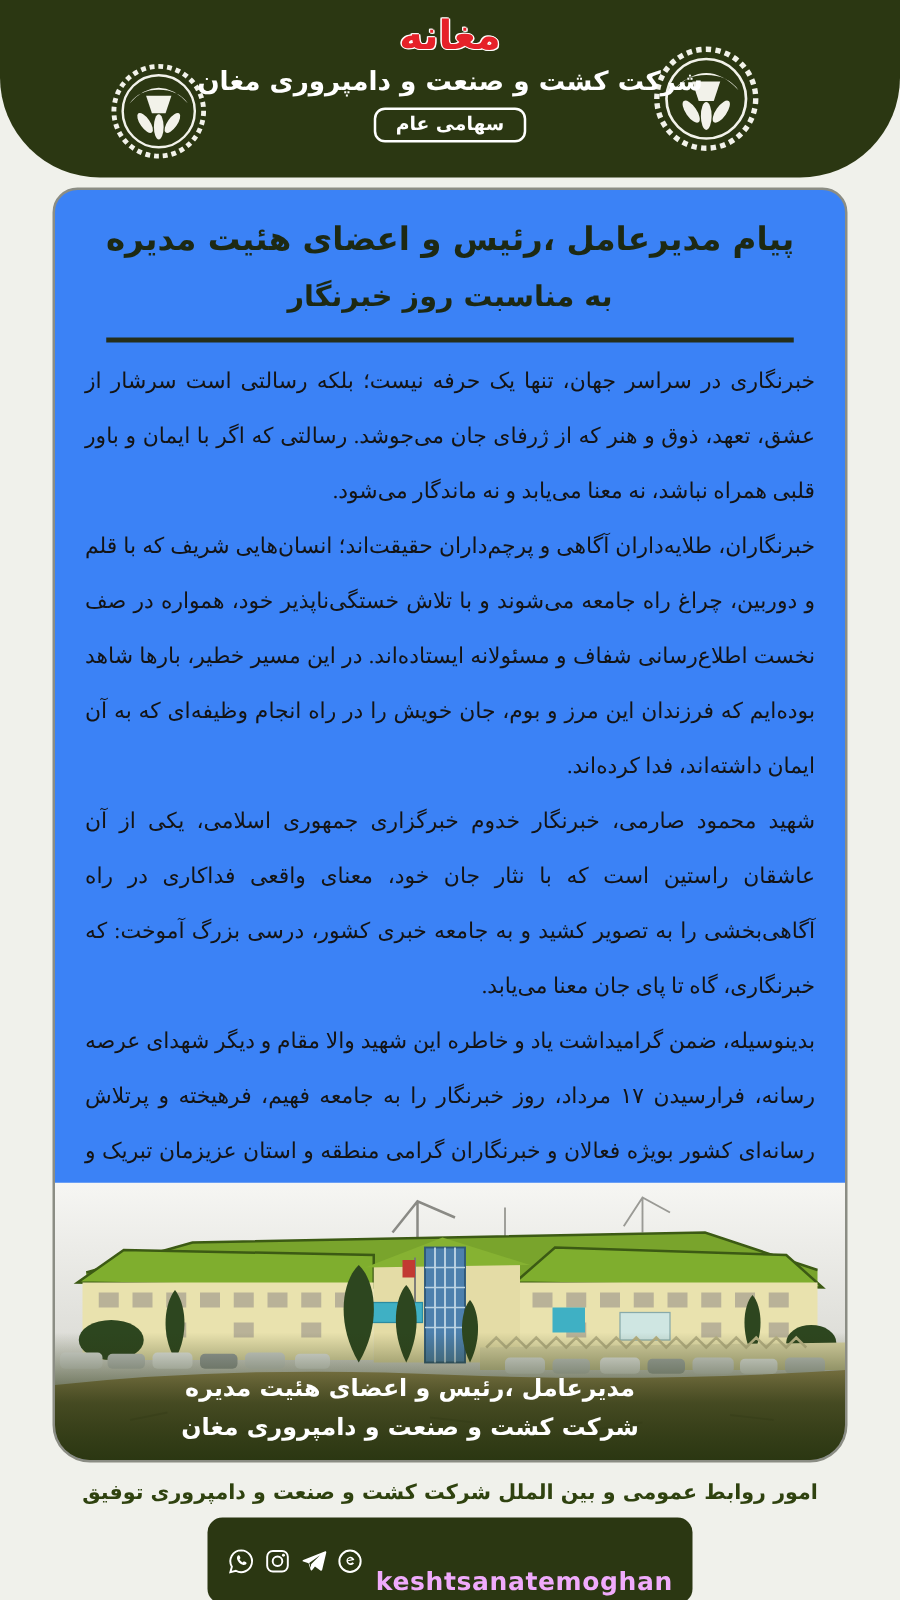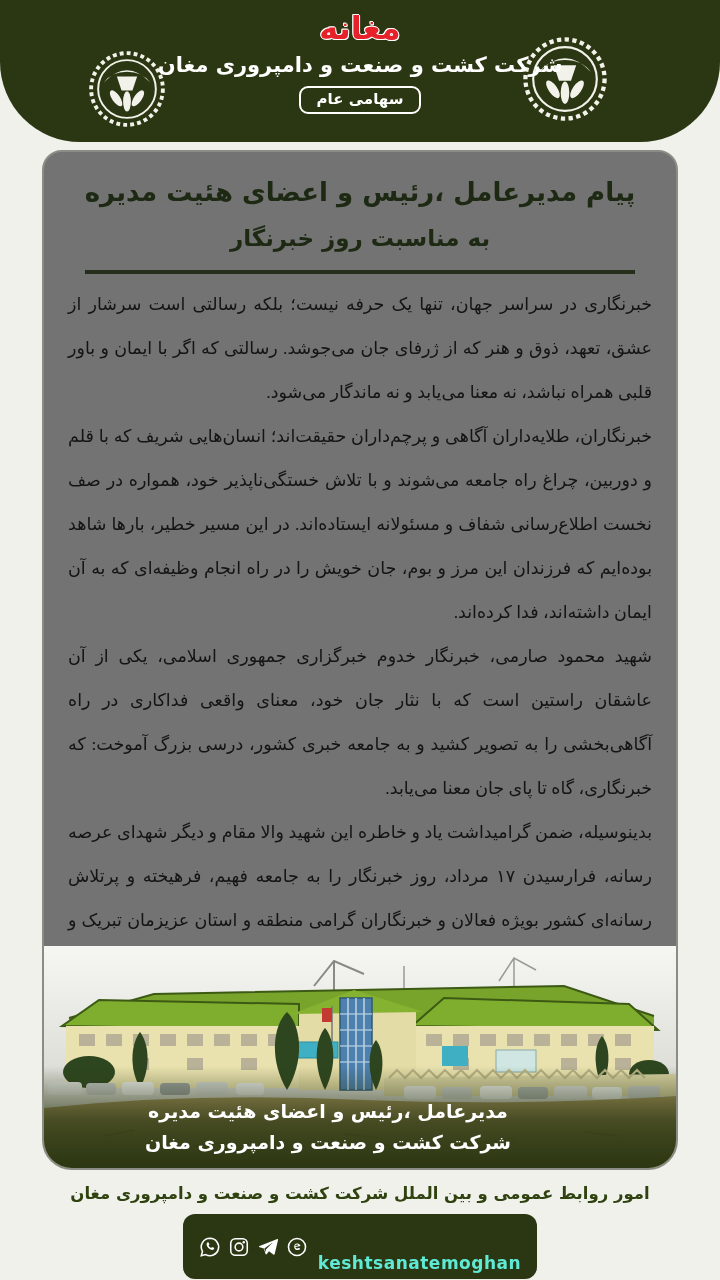--- a/index.html
+++ b/index.html
@@ -16,21 +16,21 @@
               line-height:40px;}
   .company-name{font-size:21px;font-weight:bold;color:#ffffff;line-height:30px;margin-top:2px;}
   .badge{display:inline-block;margin-top:6px;padding:1px 16px 3px;border:2px solid #ffffff;
          border-radius:9px;color:#ffffff;font-size:15px;font-weight:bold;line-height:20px;}
   .emblem{position:absolute;}
   .emblem svg{display:block;}
   .emblem-left{left:88px;top:50px;width:78px;height:78px;}
   .emblem-right{right:112px;top:36px;width:86px;height:86px;}
 
   
-  .card{position:absolute;left:42px;top:150px;width:636px;height:1020px;background:#737373;
+  .card{position:absolute;left:42px;top:150px;width:636px;height:1020px;background:#3b82f6;
         border:2px solid #8b8d84;border-radius:20px 20px 30px 30px;box-sizing:border-box;overflow:hidden;}
   .card-title1{margin-top:20px;text-align:center;direction:rtl;font-size:26px;font-weight:900;
                color:#1d2913;line-height:40px;}
   .card-title2{text-align:center;direction:rtl;font-size:23px;font-weight:900;color:#1d2913;
                line-height:52px;}
   .title-divider{width:550px;height:4px;background:#252e1a;margin:6px auto 0;}
   .body-text{direction:rtl;text-align:justify;padding:8px 24px 0;color:#141414;
              font-family:"Liberation Serif","DejaVu Sans",serif;font-size:17.5px;line-height:44px;}
   .body-text p{margin:0;}
 
@@ -40,21 +40,21 @@
   .signature{position:absolute;left:0;bottom:10px;width:100%;text-align:center;direction:rtl;}
   .signature .sig1,.signature .sig2{color:#ffffff;font-weight:bold;font-size:19px;line-height:31px;}
 
   
   .footer{position:absolute;left:0;top:1182px;width:720px;text-align:center;}
   .dept-line{direction:rtl;color:#2f420f;font-weight:900;font-size:16.5px;line-height:24px;}
   .social-bar{display:inline-flex;align-items:center;gap:7px;margin-top:8px;background:#2b3712;
               border-radius:12px;padding:6px 16px;direction:ltr;}
   .social-bar .icon{width:22px;height:22px;display:inline-block;}
   .social-bar .icon svg{display:block;width:22px;height:22px;}
-  .handle{color:#5eead4;font-weight:900;font-size:17px;letter-spacing:.5px;margin-left:3px;margin-top:33px;}
+  .handle{color:#f0abfc;font-weight:900;font-size:20px;letter-spacing:.5px;margin-left:3px;margin-top:33px;}
 </style>
 </head>
 <body>
 
 <div class="page">
 
   <div class="header">
     <span class="emblem emblem-left">
       <svg viewBox="0 0 100 100">
         <circle cx="50" cy="50" r="46" fill="none" stroke="#f2f2ea" stroke-width="5" stroke-dasharray="5 4"></circle>
@@ -221,21 +221,21 @@
         <rect x="0" y="120" width="632" height="102" fill="url(#fade)"></rect>
       </svg>
       <div class="signature">
         <div class="sig1">مدیرعامل ،رئیس و اعضای هئیت مدیره</div>
         <div class="sig2">شرکت کشت و صنعت و دامپروری مغان</div>
       </div>
     </div>
   </div>
 
   <div class="footer">
-    <div class="dept-line">امور روابط عمومی و بین الملل شرکت کشت و صنعت و دامپروری مغان</div>
+    <div class="dept-line">امور روابط عمومی و بین الملل شرکت کشت و صنعت و دامپروری توفیق</div>
     <div class="social-bar">
       <span class="icon">
         <svg viewBox="0 0 24 24">
           <path d="M12 2.5a9.5 9.5 0 0 0-8.2 14.3L2.5 21.5l4.8-1.2A9.5 9.5 0 1 0 12 2.5Z" fill="none" stroke="#fff" stroke-width="1.7"></path>
           <path d="M8.6 7.6c.5-1 1.9-1 2.2 0l.4 1.1c.12.38.02.8-.27 1.08l-.5.5c.58 1.2 1.55 2.17 2.75 2.75l.5-.5c.28-.29.7-.39 1.08-.27l1.1.4c1 .33 1 1.7 0 2.2-.8.42-1.75.5-2.6.22-2.3-.77-4.1-2.57-4.87-4.87-.28-.85-.2-1.8.22-2.6Z" fill="#fff"></path>
         </svg>
       </span>
       <span class="icon">
         <svg viewBox="0 0 24 24">
           <rect x="3" y="3" width="18" height="18" rx="5" fill="none" stroke="#fff" stroke-width="1.7"></rect>

